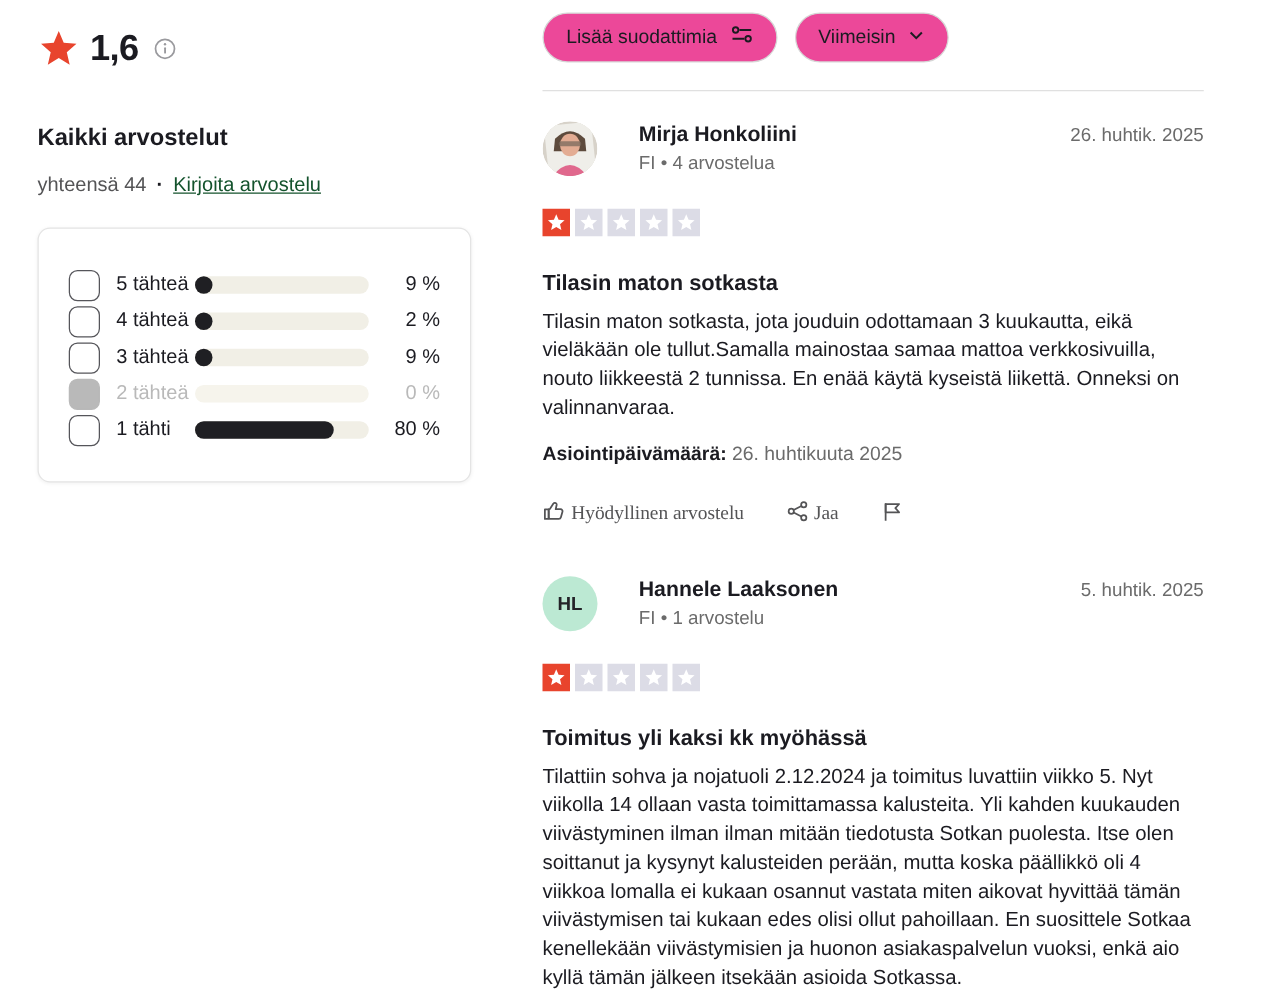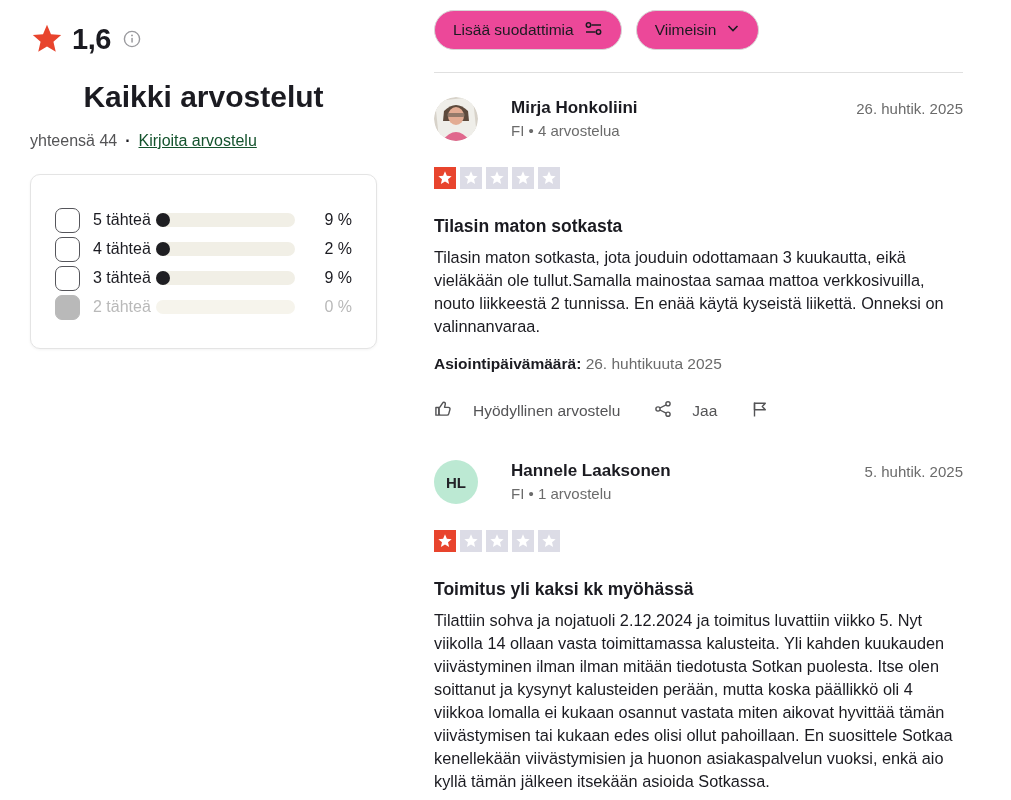--- a/index.html
+++ b/index.html
@@ -7,21 +7,21 @@
     font-family:"Liberation Sans","DejaVu Sans",sans-serif; color:#1b1b21; }
   .page { display:flex; width:1011px; height:684px; }
   .left-col { width:347px; margin-left:30px; padding-top:22px; flex:none; }
   .right-col { width:529px; margin-left:57px; padding-top:10px; flex:none; }
 
   
   .score-row { display:flex; align-items:center; gap:8px; }
   .logo-star svg { display:block; }
   .score { font-size:29px; font-weight:bold; letter-spacing:-0.5px; }
   .info-ic { margin-left:4px; display:flex; cursor:pointer; }
-  .page-title { font-size:30px; font-weight:bold; margin-top:24px;text-align:center; }
+  .page-title { font-size:19px; font-weight:bold; margin-top:44px; }
   .sub-row { margin-top:18px; font-size:16px; color:#545456; display:flex; align-items:center; gap:8px; }
   .sub-row .sep { color:#1b1b21; font-weight:bold; }
   .write-link { color:#14532d; text-decoration:underline; cursor:pointer; }
 
   .breakdown-card { margin-top:24px; background:#fff; border:1px solid #e4e4e4; border-radius:10px;
     padding:29px 24px 25px 24px; box-shadow:0 1px 3px rgba(0,0,0,0.05); }
   .bd-row { display:flex; align-items:center; margin:3px 0; height:26px; cursor:pointer; }
   .checkbox { width:25px; height:25px; flex:none; border:1.5px solid #55555a; border-radius:7px; background:#fff; }
   .bd-label { margin-left:13px; width:63px; flex:none; font-size:16px; }
   .bd-bar { flex:1; height:14px; background:#f1efe6; border-radius:7px; position:relative; margin:0 12px 0 0; }
@@ -51,22 +51,22 @@
   .stars { display:flex; gap:4px; margin-top:26px; }
   .star-cell { width:22px; height:22px; display:flex; align-items:center; justify-content:center; }
 
   .rev-title { font-size:17.5px; font-weight:bold; margin-top:27px; }
   .rev-body { margin-top:9px; font-size:16.3px; line-height:23px; color:#1b1b21; }
   .rev-exp { margin-top:17px; font-size:15.5px; }
   .rev-exp b { color:#1b1b21; }
   .rev-exp span.val { color:#6b6b6b; }
 
   .rev-actions { margin-top:26px; display:flex; align-items:center; color:#545456; font-size:15.5px; }
-  .action { display:inline-flex; align-items:center; gap:20px; cursor:pointer; background:none; border:none;
-    color:#545456; font-size:15.5px; font-family:Liberation Sans, sans-serif; }
+  .action { display:inline-flex; align-items:center; gap:4px; cursor:pointer; background:none; border:none;
+    color:#545456; font-size:15.5px; font-family:Liberation Serif, serif; }
   .action + .action { margin-left:34px; }
   .flag-btn { margin-left:30px; }
 </style>
 </head>
 <body>
 
 <div class="page">
 
   <aside class="left-col">
     <div class="score-row">
@@ -118,20 +118,28 @@
           </span>
         <span class="bd-pct">9 %</span>
       </label>
       <label class="bd-row disabled">
         <span class="checkbox"></span>
         <span class="bd-label">2 tähteä</span>
         <span class="bd-bar">
             <span class="bd-fill" style="width: 0px;"></span>
           </span>
         <span class="bd-pct">0 %</span>
+      </label>
+      <label class="bd-row">
+        <span class="checkbox"></span>
+        <span class="bd-label">1 tähti</span>
+        <span class="bd-bar">
+            <span class="bd-fill" style="width: max(80%, 14px);"></span>
+          </span>
+        <span class="bd-pct">80 %</span>
       </label>
     </div>
   </aside>
 
   <main class="right-col">
     <div class="filter-bar">
       <button class="pill-btn">
         <span>Lisää suodattimia</span>
         <span>
           <svg width="19" height="19" viewBox="0 0 19 19" fill="none" stroke="#1b1b21" stroke-width="1.5">

